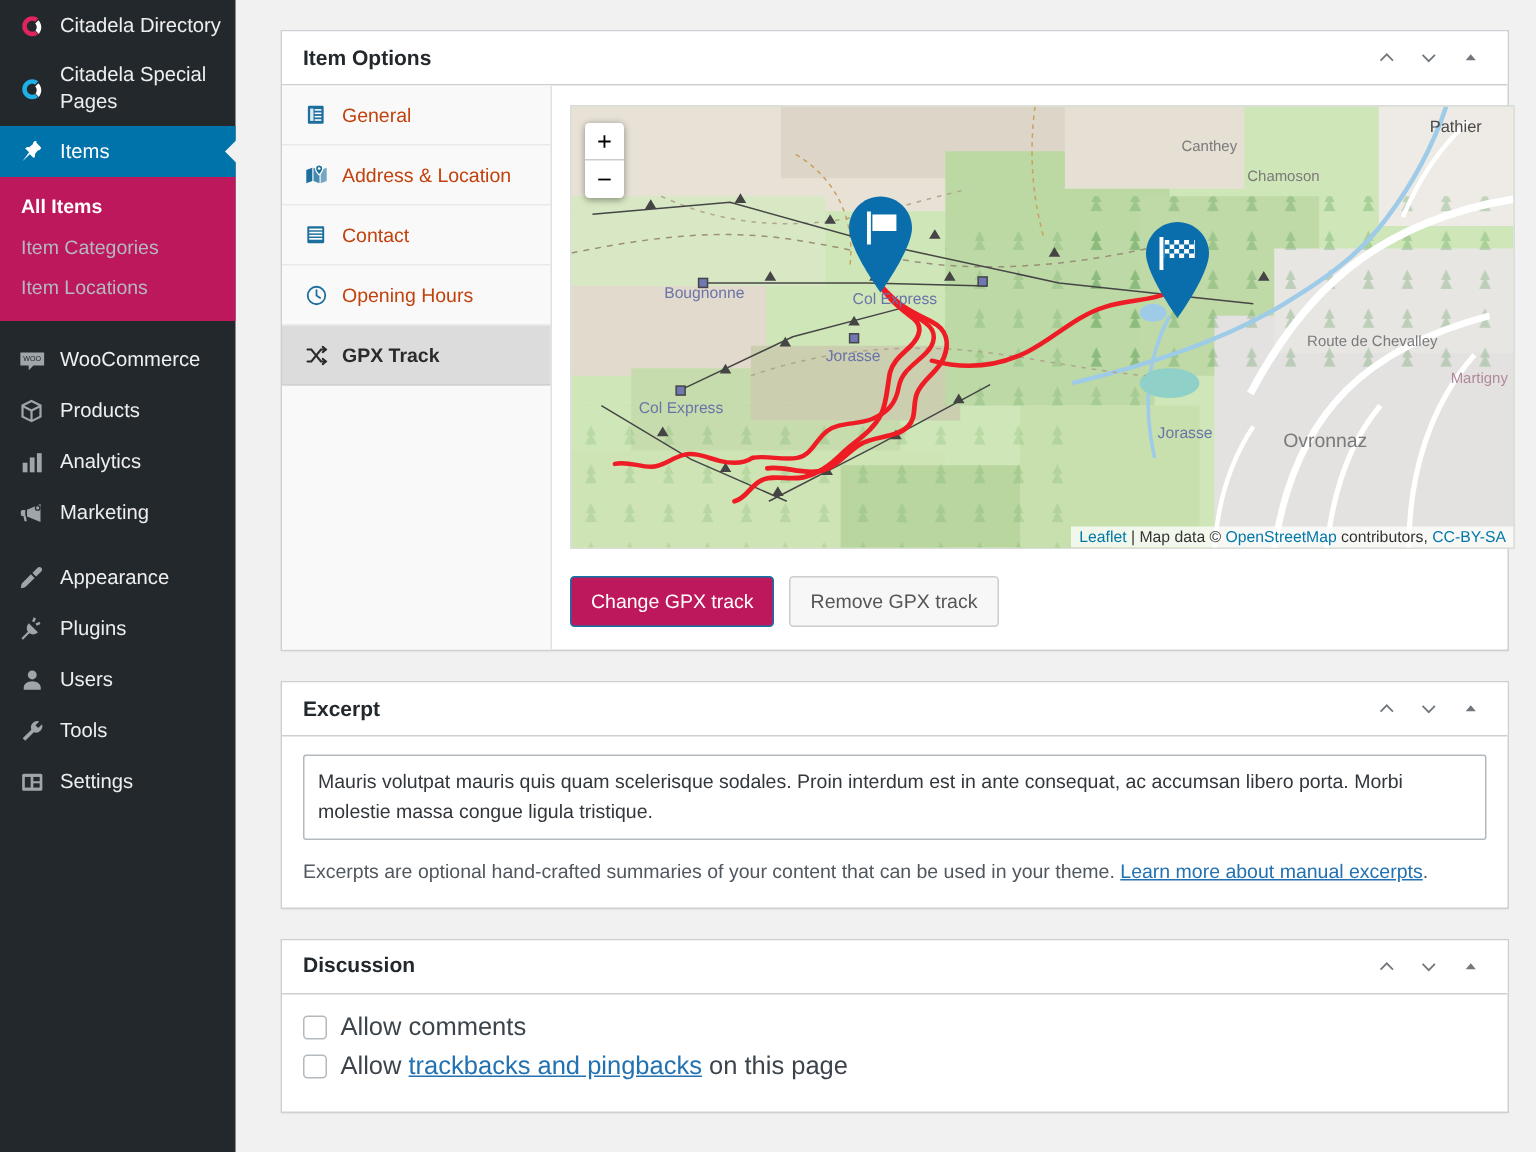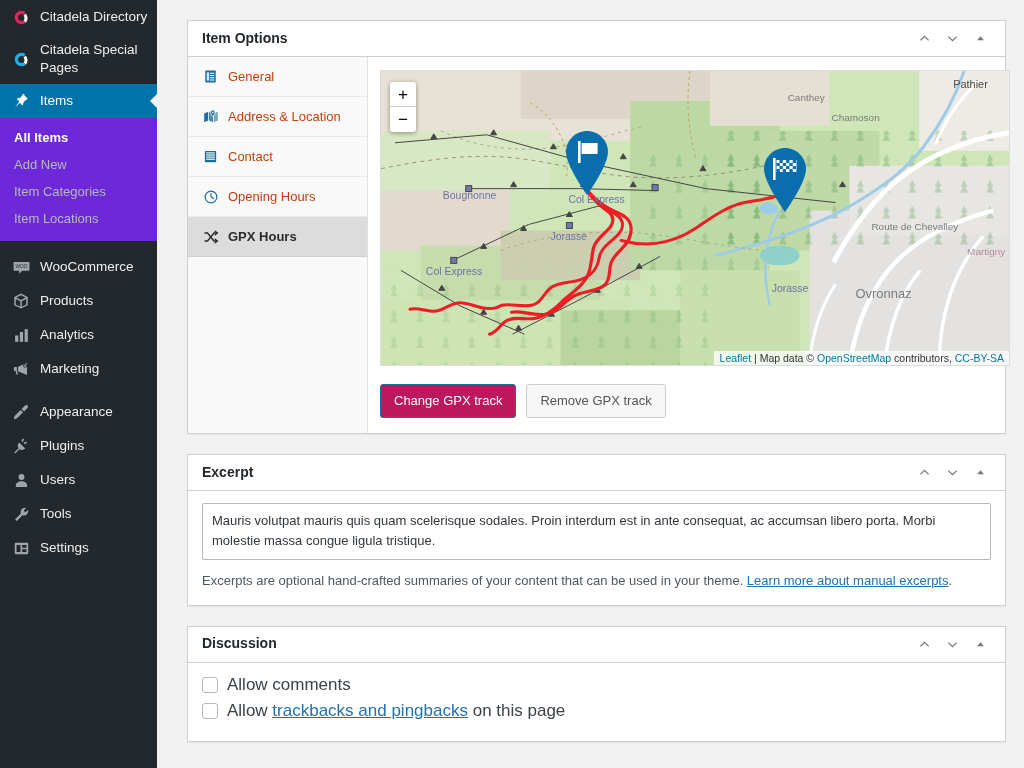--- a/index.html
+++ b/index.html
@@ -37,21 +37,21 @@
     background: #0073aa; color: #fff; font-weight: 400;
   }
   .menu-item.current .mi-icon { color: #fff; }
   .menu-item.current::after {
     content: ""; position: absolute; right: -1px; top: 50%;
     margin-top: -8px; width: 0; height: 0;
     border-top: 8px solid transparent;
     border-bottom: 8px solid transparent;
     border-right: 8px solid #f1f1f1;
   }
-  .submenu { background: #6d28d9; padding: 6px 4px 9px 0; }
+  .submenu { background: #be185d; padding: 6px 4px 9px 0; }
   .submenu .sub-item {
     display: block; padding: 6px 0 6px 14px;
     font-size: 13px; color: #b4b9be; cursor: pointer;
   }
   .submenu .sub-item.active { color: #fff; font-weight: bold; }
   .menu-sep { height: 9px; }
 
   .logo-c { width: 17px; height: 17px; display: block; }
 
   
@@ -216,21 +216,20 @@
       <span class="mi-icon">
         <svg width="17" height="17" viewBox="0 0 20 20" fill="currentColor">
           <path d="M13.3 1.6c-.5-.5-1.2-.5-1.7 0l-.8.8c-.3.3-.4.8-.2 1.2l-3 2.5c-.9-.4-2-.2-2.7.5l-.4.4 3 3L2.3 17l5.8-5.4 3 3 .4-.4c.7-.7.9-1.8.5-2.7l2.5-3c.4.2.9.1 1.2-.2l.8-.8c.5-.5.5-1.2 0-1.7l-3.2-3.2z"></path>
         </svg>
       </span>
       <span class="mi-label">Items</span>
     </div>
 
     <div class="submenu">
       <span class="sub-item active">All Items</span>
-      <span class="sub-item">Add New</span>
       <span class="sub-item">Item Categories</span>
       <span class="sub-item">Item Locations</span>
     </div>
 
     <div class="menu-sep"></div>
 
     <div class="menu-item">
       <span class="mi-icon">
         <svg width="19" height="19" viewBox="0 0 24 24" fill="currentColor">
           <path d="M2 5h20v11H13l-4 4v-4H2z"></path>
@@ -405,21 +404,21 @@
 
           <div class="tab-item active">
             <span class="t-ico">
               <svg width="16" height="16" viewBox="0 0 20 20" fill="none" stroke="#2b2b2b" stroke-width="1.7" stroke-linecap="round">
                 <path d="M2.5 5h3.2l8 10h3.8"></path>
                 <path d="M2.5 15h3.2l8-10h3.8"></path>
                 <path d="M15.2 2.8L17.8 5l-2.6 2.2"></path>
                 <path d="M15.2 12.8L17.8 15l-2.6 2.2"></path>
               </svg>
             </span>
-            <span>GPX Hours</span>
+            <span>GPX Track</span>
           </div>
           <div class="tab-filler"></div>
         </aside>
 
         <div class="gpx-content">
 
           <div class="map">
 
             <svg class="map-bg" viewBox="0 0 630 296" preserveAspectRatio="none">
               <defs>

